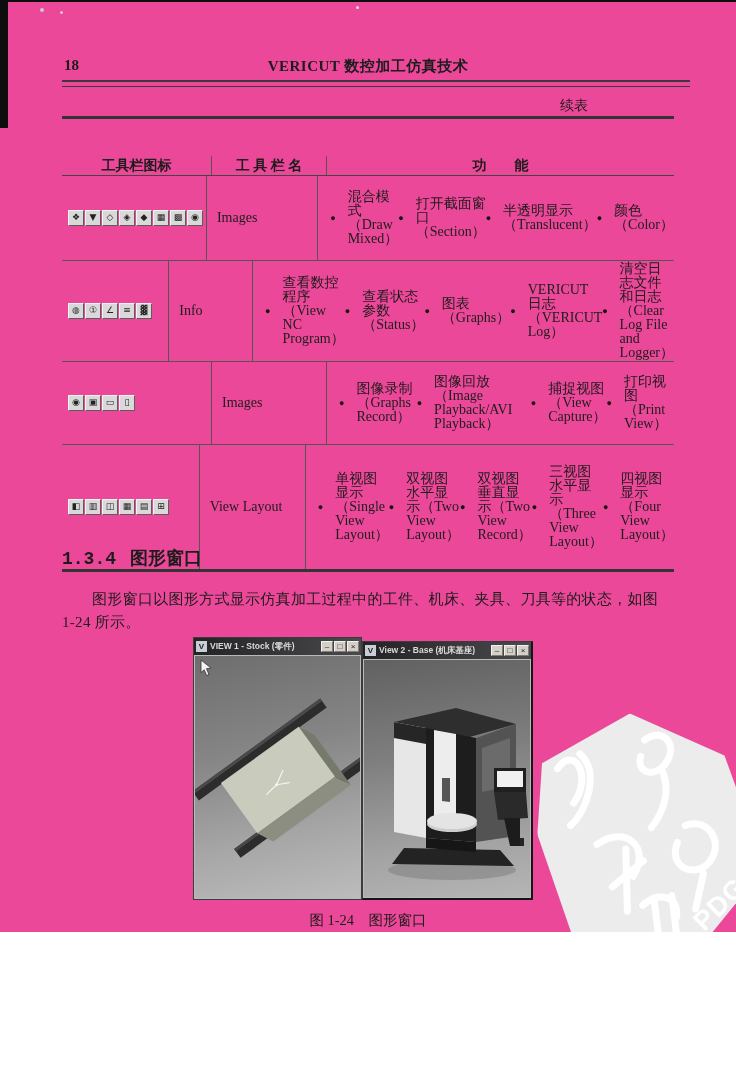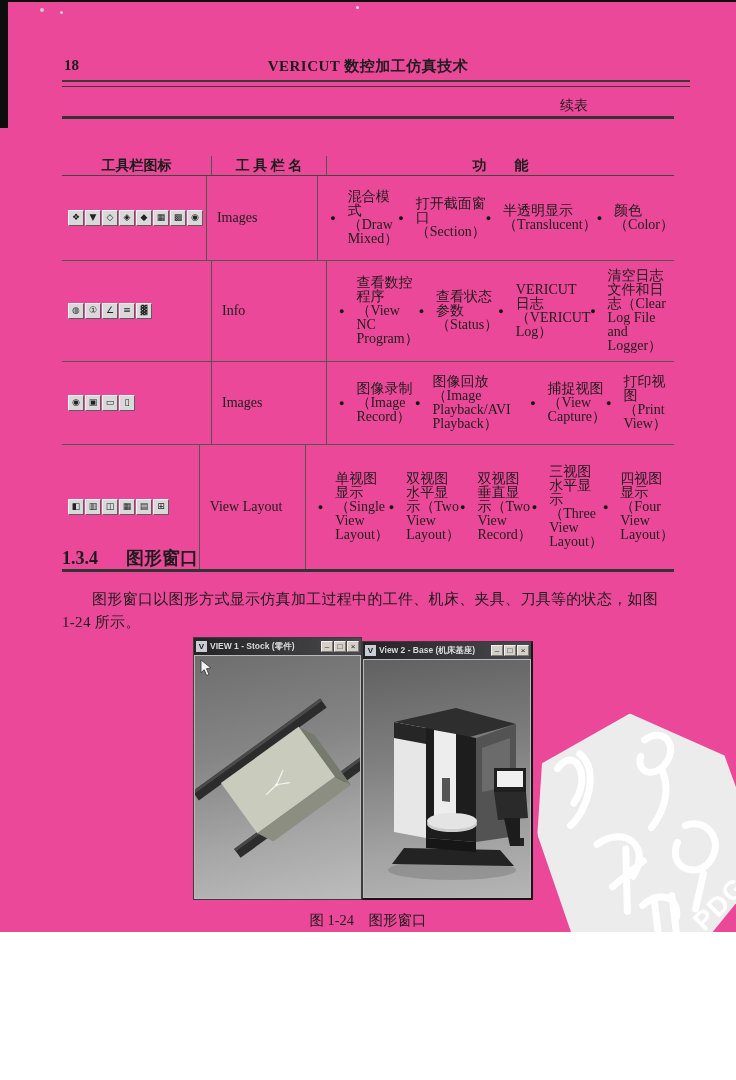--- a/index.html
+++ b/index.html
@@ -46,21 +46,21 @@
   .r-view{height:124px;}
   .func{display:flex;align-items:center;line-height:1;}
   .func::before{content:"●";font-size:9px;margin-right:12px;color:#111;}
   .iconstrip{display:flex;gap:1px;}
   .tbicon{width:14px;height:14px;background:#d9d9d9;border:1px solid #5d5d5d;
     border-top-color:#f4f4f4;border-left-color:#f4f4f4;
     font-family:"DejaVu Sans",sans-serif;font-size:9px;line-height:13px;text-align:center;color:#222;overflow:hidden;}
 
   
   .secheading{position:absolute;left:62px;top:546px;font-size:18px;font-weight:bold;}
-  .secheading .num{margin-right:28px;}
+  .secheading .num{margin-right:14px;font-family:Liberation Mono, monospace;}
   .bodytext{position:absolute;left:62px;top:588px;width:613px;font-size:15px;line-height:23px;
     text-indent:2em;letter-spacing:.3px;}
 
   
   .figure{position:absolute;left:193px;top:637px;display:flex;}
   .win{border:1px solid #3c3c3c;background:#888;box-sizing:border-box;}
   .win1{width:169px;height:263px;}
   .win2{width:171px;height:259px;margin-top:4px;border-right:2px solid #151515;border-bottom:2px solid #151515;}
   .titlebar{height:17px;background:linear-gradient(90deg,#232325,#4a4a4e);display:flex;align-items:center;
     padding:0 2px;box-sizing:border-box;font-family:"Liberation Sans","DejaVu Sans",sans-serif;}
@@ -139,37 +139,38 @@
         <span class="tbicon">①</span>
         <span class="tbicon">∠</span>
         <span class="tbicon">≡</span>
         <span class="tbicon">▓</span>
       </div>
         </div>
       <div class="c2">Info</div>
       <div class="c3">
         <div class="func">查看数控程序（View NC Program）</div>
         <div class="func">查看状态参数（Status）</div>
+        <div class="func">图表（Graphs）</div>
         <div class="func">VERICUT 日志（VERICUT Log）</div>
         <div class="func">清空日志文件和日志（Clear Log File and Logger）</div>
       </div>
     </div>
 
     <div class="trow r-images">
       <div class="c1">
           <div class="iconstrip">
         <span class="tbicon">◉</span>
         <span class="tbicon">▣</span>
         <span class="tbicon">▭</span>
         <span class="tbicon">▯</span>
       </div>
         </div>
       <div class="c2">Images</div>
       <div class="c3">
-        <div class="func">图像录制（Image Record）</div>
+        <div class="func">图像录制（Graphs Record）</div>
         <div class="func">图像回放（Image Playback/AVI Playback）</div>
         <div class="func">捕捉视图（View Capture）</div>
         <div class="func">打印视图（Print View）</div>
       </div>
     </div>
 
     <div class="trow r-view">
       <div class="c1">
           <div class="iconstrip">
         <span class="tbicon">◧</span>

